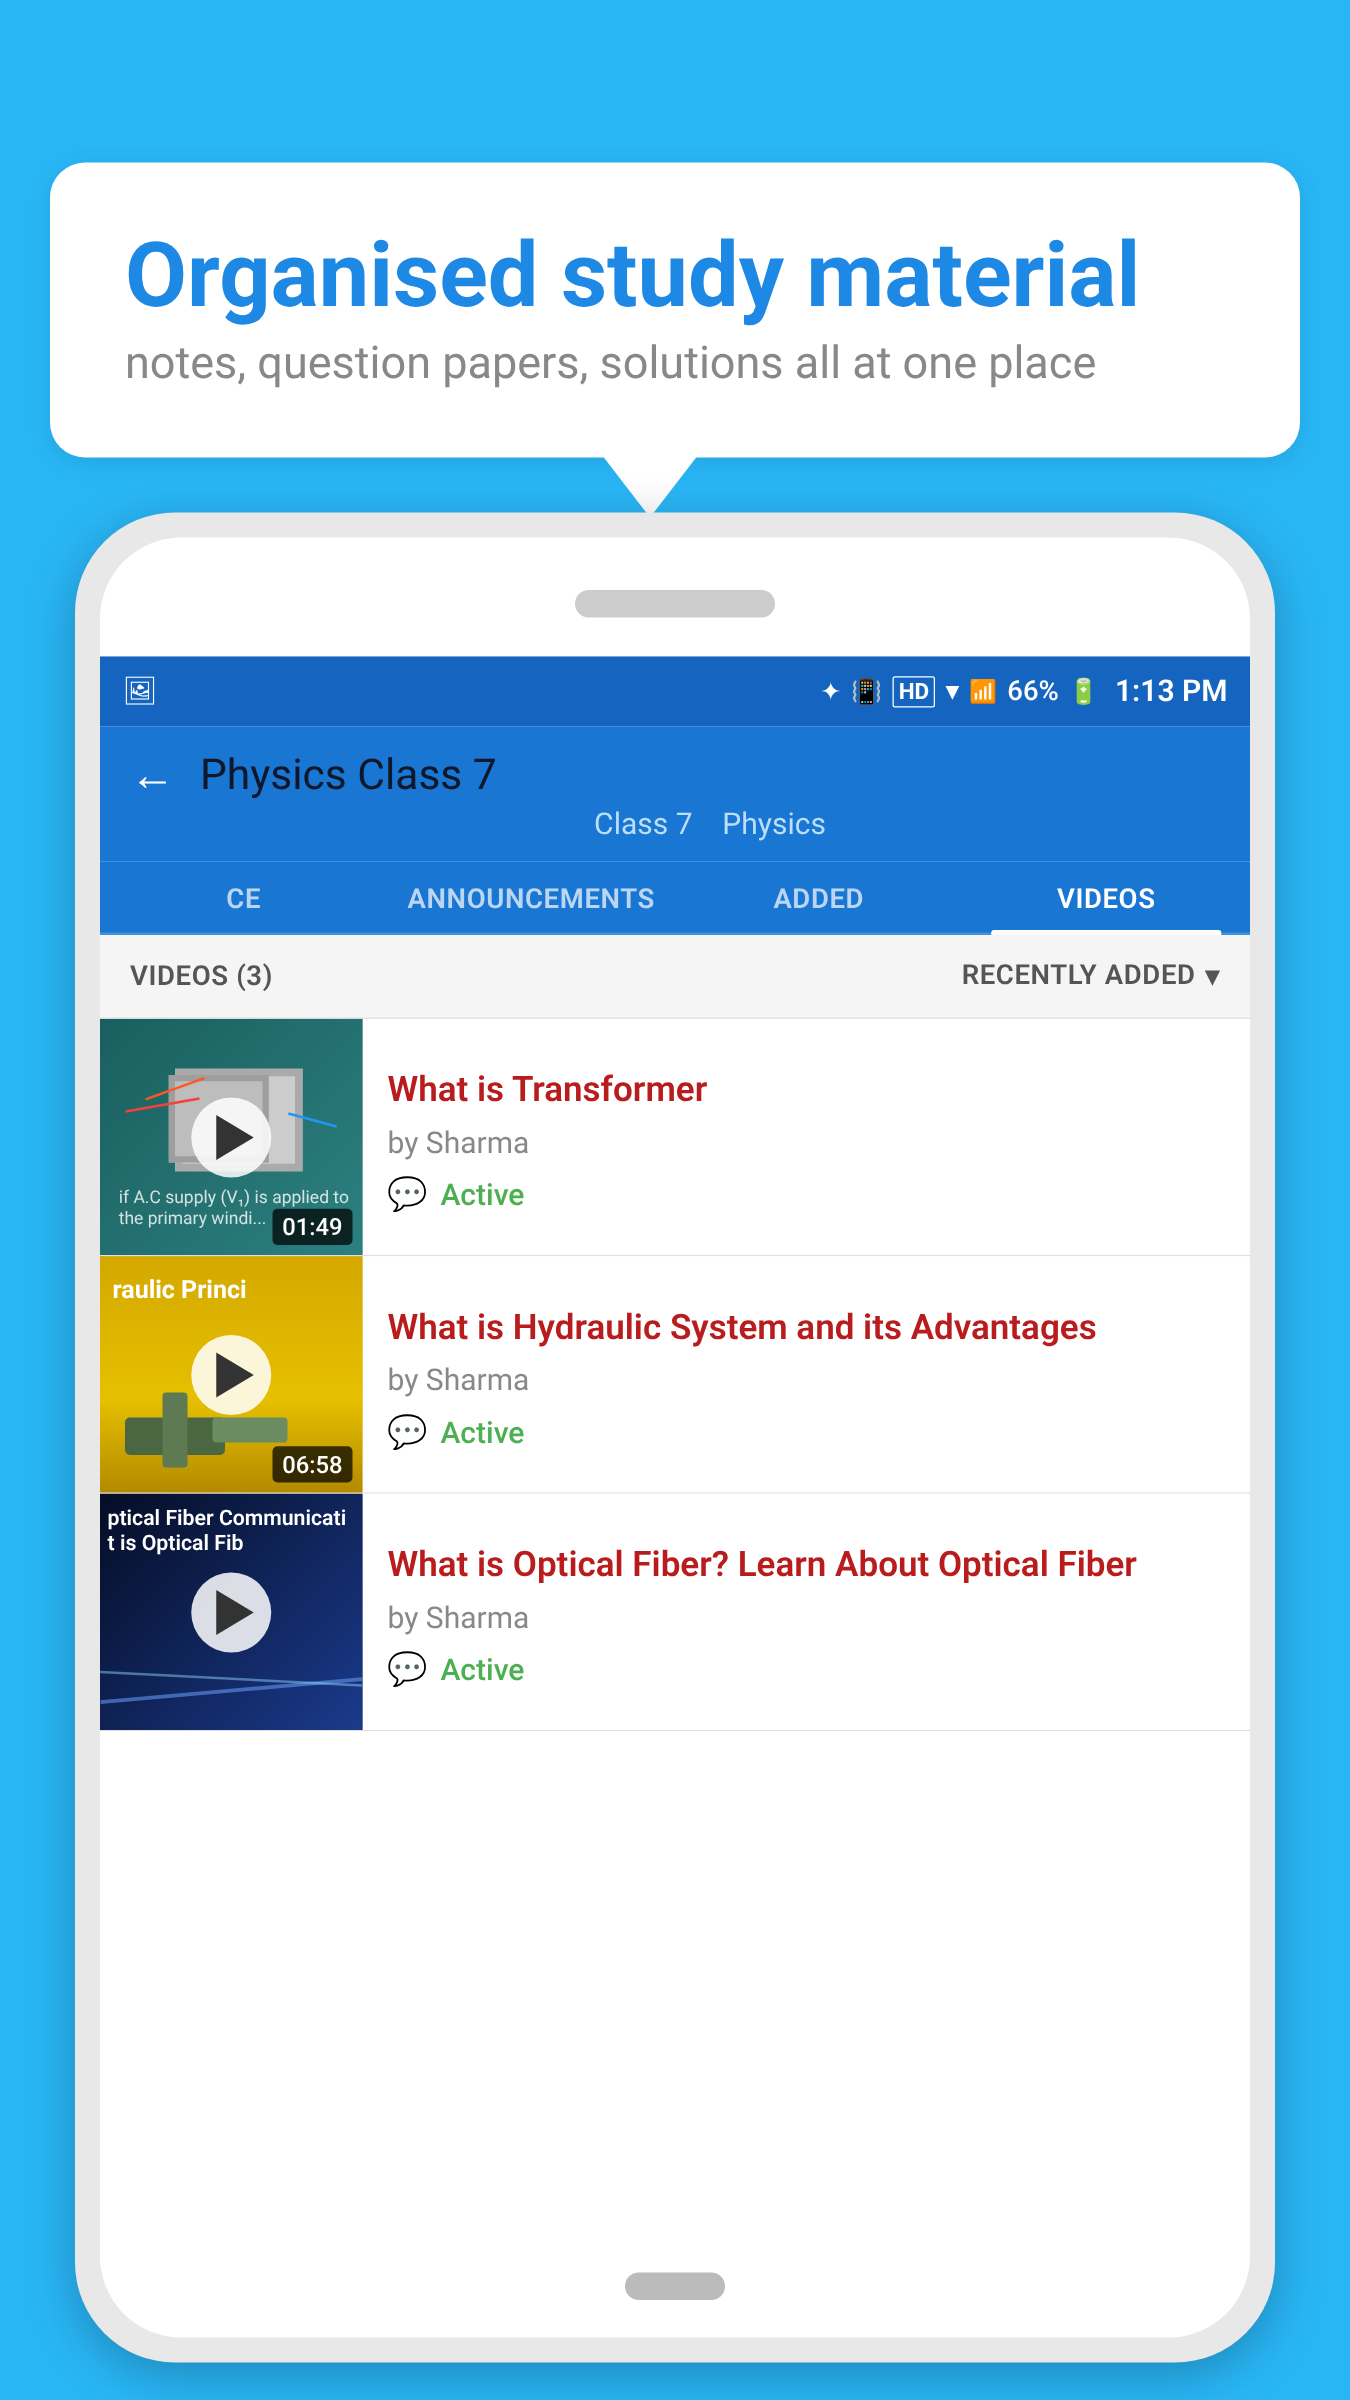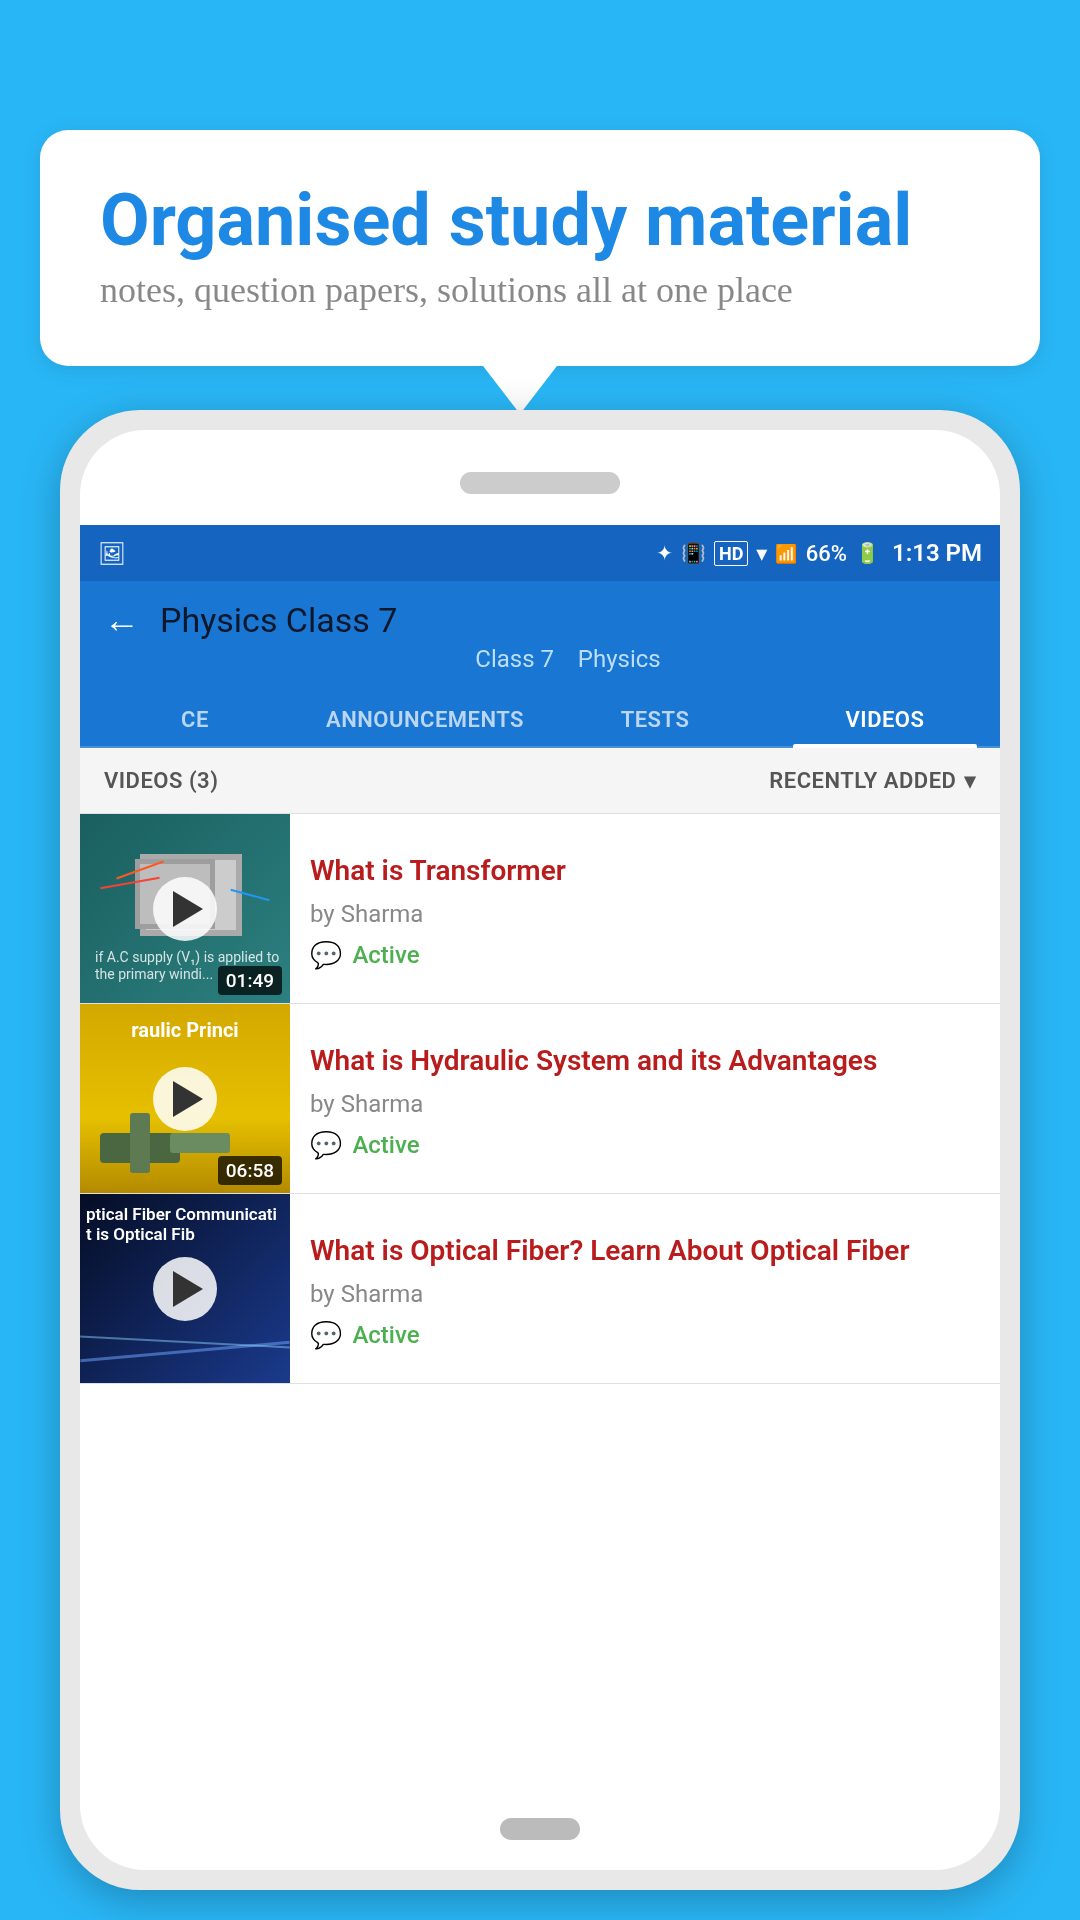--- a/index.html
+++ b/index.html
@@ -43,21 +43,20 @@
       font-weight: 700;
       color: #1e88e5;
       line-height: 1.15;
       margin-bottom: 6px;
     }
 
     .bubble-subtitle {
       font-size: 36px;
       color: #888;
       font-weight: 400;
-      font-family: Liberation Serif, serif;
     }
 
     
     .phone-frame {
       position: absolute;
       top: 410px;
       left: 60px;
       right: 60px;
       bottom: 30px;
       background: #e8e8e8;
@@ -262,21 +261,20 @@
     .video-thumb {
       width: 210px;
       min-width: 210px;
       background: #1a6b6b;
       position: relative;
       overflow: hidden;
     }
 
     .video-thumb.hydraulic {
       background: #c8a000;
-      text-align: center;
     }
 
     .video-thumb.optical {
       background: #0d1b4b;
     }
 
     .thumb-transformer {
       width: 100%;
       height: 100%;
       background: linear-gradient(135deg, #1a5f5f 0%, #2d8080 100%);
@@ -455,21 +453,21 @@
         <div class="app-bar-subtitle">
           <span>Class 7</span>
           &nbsp;&nbsp;
           <span>Physics</span>
         </div>
       </div>
 
       <div class="tabs">
         <div class="tab">CE</div>
         <div class="tab">ANNOUNCEMENTS</div>
-        <div class="tab">TESTS</div>
+        <div class="tab">ADDED</div>
         <div class="tab active">VIDEOS</div>
       </div>
 
       <div class="videos-header">
         <span class="videos-count">VIDEOS (3)</span>
         <div class="sort-filter">
           <span>RECENTLY ADDED</span>
           <span class="chevron-down">▾</span>
         </div>
       </div>

